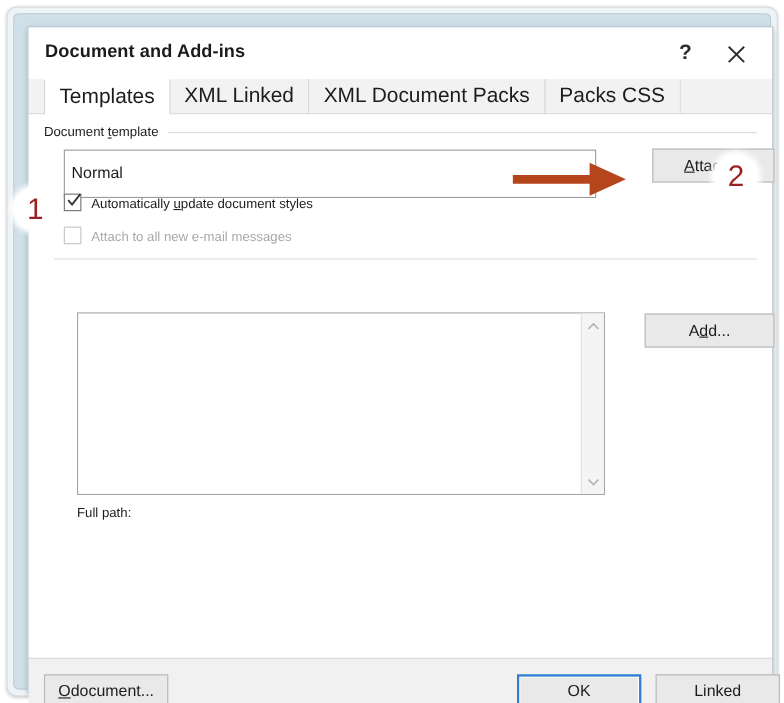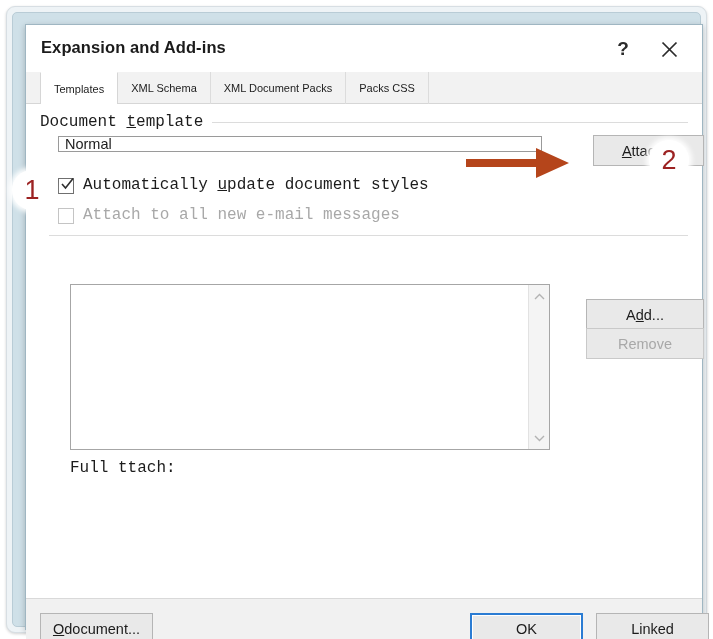--- a/index.html
+++ b/index.html
@@ -94,21 +94,21 @@
     border-bottom: 1px solid #d6d6d6;
     padding-left: 14px;
     box-sizing: border-box;
   }
   .tab {
     position: relative;
     display: inline-block;
     height: 32px;
     line-height: 32px;
     padding: 0 13px;
-    font-size: 11px;
+    font-size: 19px;
     color: #1c1c1c;
     box-sizing: border-box;
     border-left: 1px solid #dcdcdc;
     border-right: 1px solid #dcdcdc;
     margin-right: -1px;
     vertical-align: top;
     white-space: nowrap;
   }
   .tab.active {
     background: #ffffff;
@@ -145,31 +145,31 @@
     white-space: nowrap;
   }
   .group-head .rule {
     flex: 1 1 auto;
     height: 1px;
     background: #dcdcdc;
     margin-left: 9px;
   }
 
   
-  .lbl { font-size: 16px; color: #1c1c1c; font-family: Liberation Mono, monospace; }
+  .lbl { font-size: 12px; color: #1c1c1c; }
   .lbl.disabled { color: #a8a8a8; }
   u { text-decoration: underline; text-underline-offset: 1px; }
 
   
   #template-input {
     position: absolute;
     left: 32px;
     top: 32px;
     width: 484px;
-    height: 16px;
+    height: 44px;
     box-sizing: border-box;
     background: #ffffff;
     border: 1px solid #9a9a9a;
     font-family: "Liberation Sans", sans-serif;
     font-size: 14.5px;
     color: #1c1c1c;
     padding: 0 6px;
     outline: none;
   }
 
@@ -247,21 +247,21 @@
     color: #b3b3b3;
     font-size: 12px;
     line-height: 1;
   }
   #sb-up { top: 1px; }
   #sb-down { bottom: 1px; }
 
   #add-button {
     position: absolute;
     left: 560px;
-    top: 195px;
+    top: 181px;
     width: 118px;
     height: 31px;
   }
   #remove-button {
     position: absolute;
     left: 560px;
     top: 224px;
     width: 118px;
     height: 31px;
   }
@@ -331,41 +331,41 @@
 </style>
 </head>
 <body>
 
 <div id="outer-frame">
   <div id="frame-ring"></div>
 
   <div id="dialog">
 
     <div id="titlebar">
-      <div id="dialog-title">Expansion and Add-ins</div>
+      <div id="dialog-title">Document and Add-ins</div>
 
       <button class="titlebtn" id="help-button">
         <span>?</span>
       </button>
 
       <button class="titlebtn" id="close-button">
         <span>
           <svg width="17" height="17" viewBox="0 0 17 17">
             <line x1="1.5" y1="1.5" x2="15.5" y2="15.5" stroke="#2b2b2b" stroke-width="1.7"></line>
             <line x1="15.5" y1="1.5" x2="1.5" y2="15.5" stroke="#2b2b2b" stroke-width="1.7"></line>
           </svg>
         </span>
       </button>
     </div>
 
     <div id="tabstrip">
       <div class="tab active">
         <span>Templates</span>
       </div><div class="tab">
-        <span>XML Schema</span>
+        <span>XML Linked</span>
       </div><div class="tab">
         <span>XML Document Packs</span>
       </div><div class="tab">
         <span>Packs CSS</span>
       </div>
     </div>
 
     <div id="panel">
 
       <div class="group-head" style="top:9px;">
@@ -408,23 +408,22 @@
           <div class="sb-arrow" id="sb-down">
             <svg width="11" height="8" viewBox="0 0 11 8">
                 <polyline points="1,2 5.5,6.5 10,2" fill="none" stroke="#b3b3b3" stroke-width="1.4"></polyline>
               </svg>
           </div>
         </div>
       </div>
 
       <button class="btn" id="add-button"><span>A</span><u>d</u><span>d...</span></button>
 
-      <button class="btn disabled" id="remove-button"><span>Remove</span></button>
-
-      <div class="lbl" id="full-path-label">Full ttach:</div>
+
+      <div class="lbl" id="full-path-label">Full path:</div>
     </div>
 
     <div id="footer">
       <button class="btn" id="organizer-button"><u>O</u><span>document...</span></button>
       <button class="btn" id="ok-button"><span>OK</span></button>
       <button class="btn" id="cancel-button"><span>Linked</span></button>
     </div>
 
   </div>
 </div>

